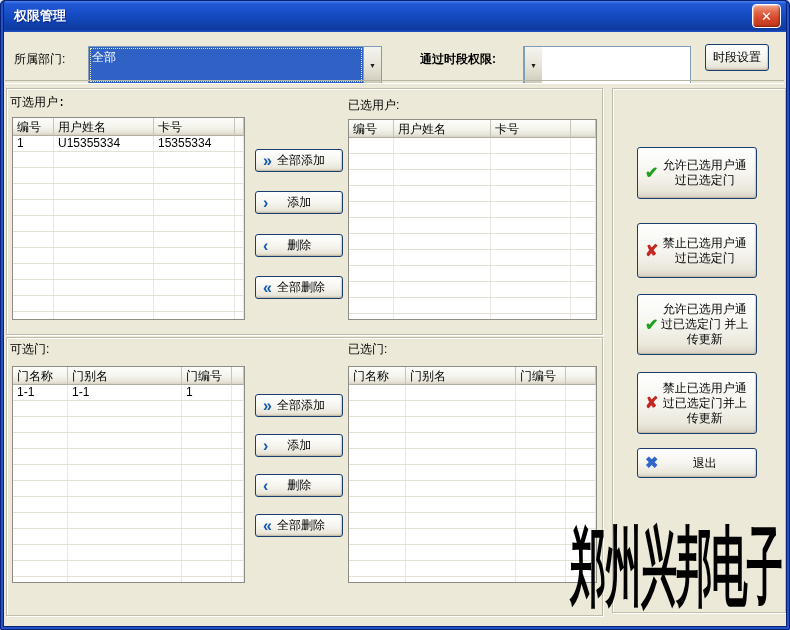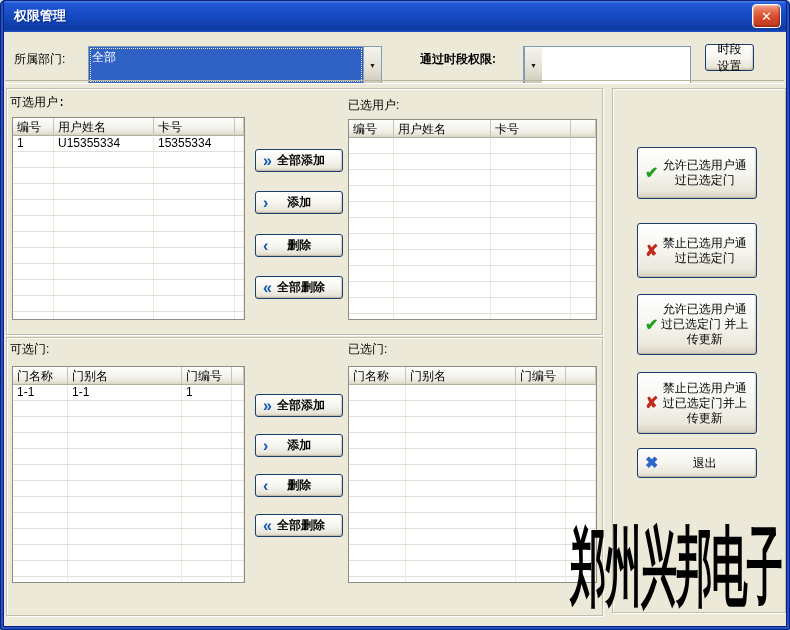--- a/index.html
+++ b/index.html
@@ -25,21 +25,21 @@
   .combo .drop { width:17px; border-left:1px solid #7F9DB9; background:linear-gradient(180deg,#F5F4EE 0%,#E4E1D4 60%,#CFCaba 100%);
     display:flex; align-items:center; justify-content:center; font-size:7px; color:#1a1a1a; }
   
   .xpbtn { position:absolute; box-sizing:border-box; border:1px solid #1A3E6F; border-radius:3px;
     background:linear-gradient(180deg,#FFFFFF 0%,#F6F5EF 50%,#EAE7DB 85%,#D9D1C2 100%);
     box-shadow:inset -1px -1px 1px rgba(150,140,110,.35);
     font-size:12px; color:#000; display:flex; align-items:center; cursor:default; }
   .xpbtn.center { justify-content:center; }
   .tbtn { left:255px; width:88px; height:23px; padding-left:7px; }
   .tbtn .chev { color:#1159B3; font-weight:bold; font-size:16px; line-height:14px; }
-  .tbtn .t { flex:1; text-align:center; padding-right:6px;font-weight:bold; }
+  .tbtn .t { flex:1; text-align:center; padding-right:6px; }
   .abtn { left:637px; width:120px; padding:2px 5px 2px 7px; }
   .abtn .aicon { font-size:16px; font-weight:bold; line-height:16px; flex:0 0 auto; }
   .abtn .txt { flex:1; text-align:center; line-height:15px; }
   .ic-green { color:#1FA120; } .ic-red { color:#C2281E; } .ic-blue { color:#2E66C9; }
   
   .etch { position:absolute; left:5px; right:6px; top:80px; height:2px; border-top:1px solid #B8B4A4; border-bottom:1px solid #FFF; }
   .frame { position:absolute; border:1px solid #C1BDAD; box-shadow:1px 1px 0 #FFF, inset 1px 1px 0 #FFF; }
   
   .lv { position:absolute; background:#FFF; border:1px solid #8E8C83; box-sizing:border-box; overflow:hidden; }
   .lv-head { display:grid; height:18px; }
@@ -69,21 +69,21 @@
     <div class="combo selected" style="left:88px; top:46px; width:294px;">
       <div class="val">全部</div>
       <div class="drop">▼</div>
     </div>
 
     <div class="lbl" style="left:420px; top:51px;font-weight:bold;">通过时段权限:</div>
     <div class="combo" style="left:523px; top:46px; width:168px;">
       <div class="drop">▼</div>
     </div>
 
-    <button class="xpbtn center" style="left:705px; top:44px; width:49px; height:27px;">
+    <button class="xpbtn center" style="left:705px; top:44px; width:64px; height:27px;">
       <span>时段设置</span>
     </button>
 
     <div class="etch"></div>
 
     <div class="frame" style="left:6px; top:88px; width:595px; height:245px;"></div>
     <div class="frame" style="left:6px; top:337px; width:595px; height:277px;"></div>
     <div class="frame" style="left:612px; top:88px; width:172px; height:523px;"></div>
 
     <div class="lbl" style="left:10px; top:94px;font-family:Liberation Mono, monospace;">可选用户:</div>

